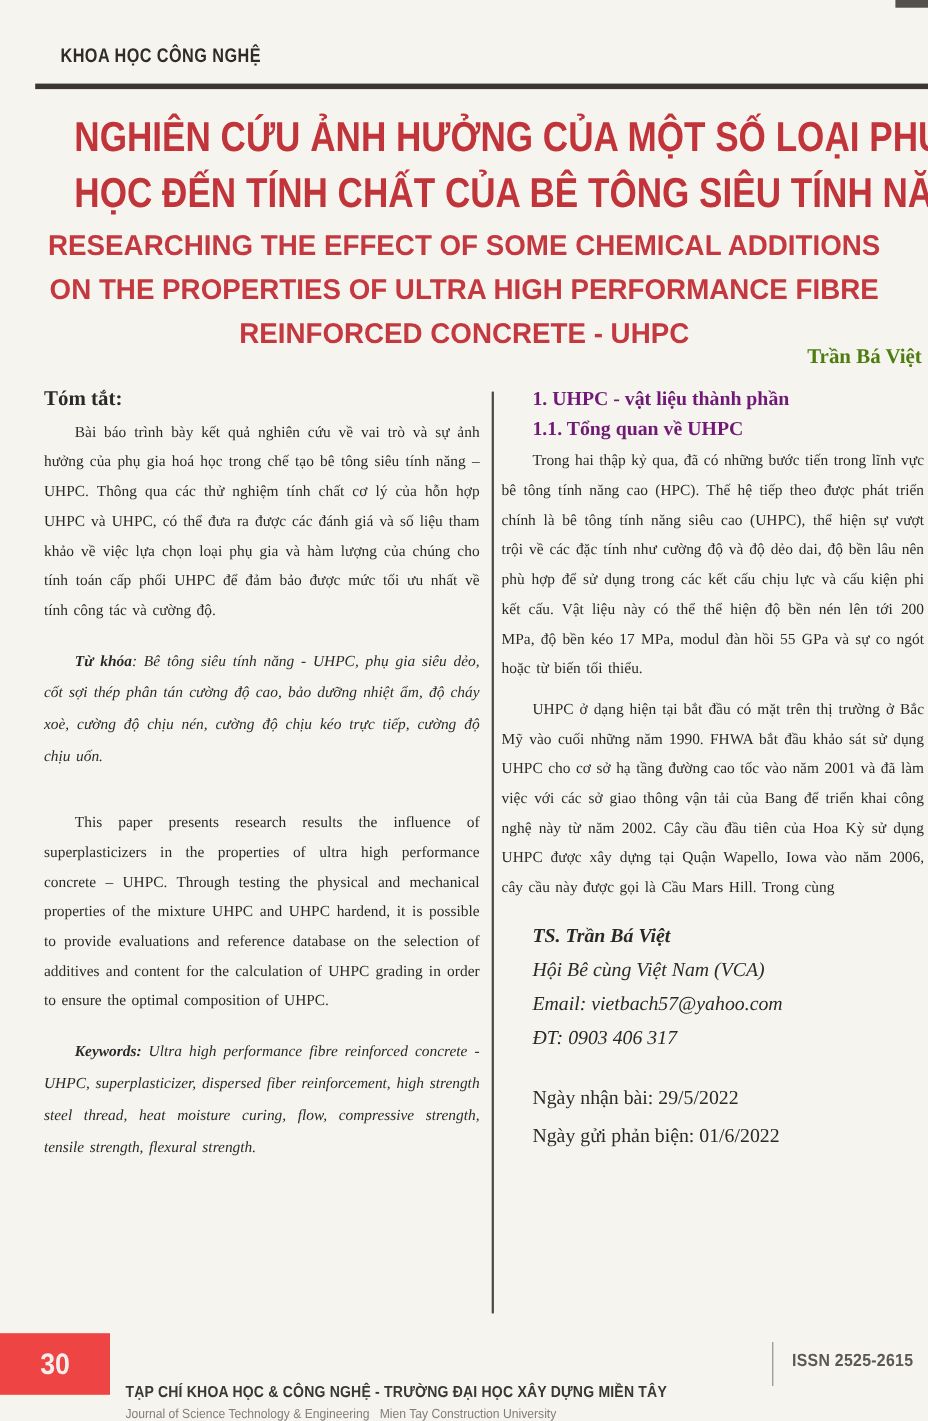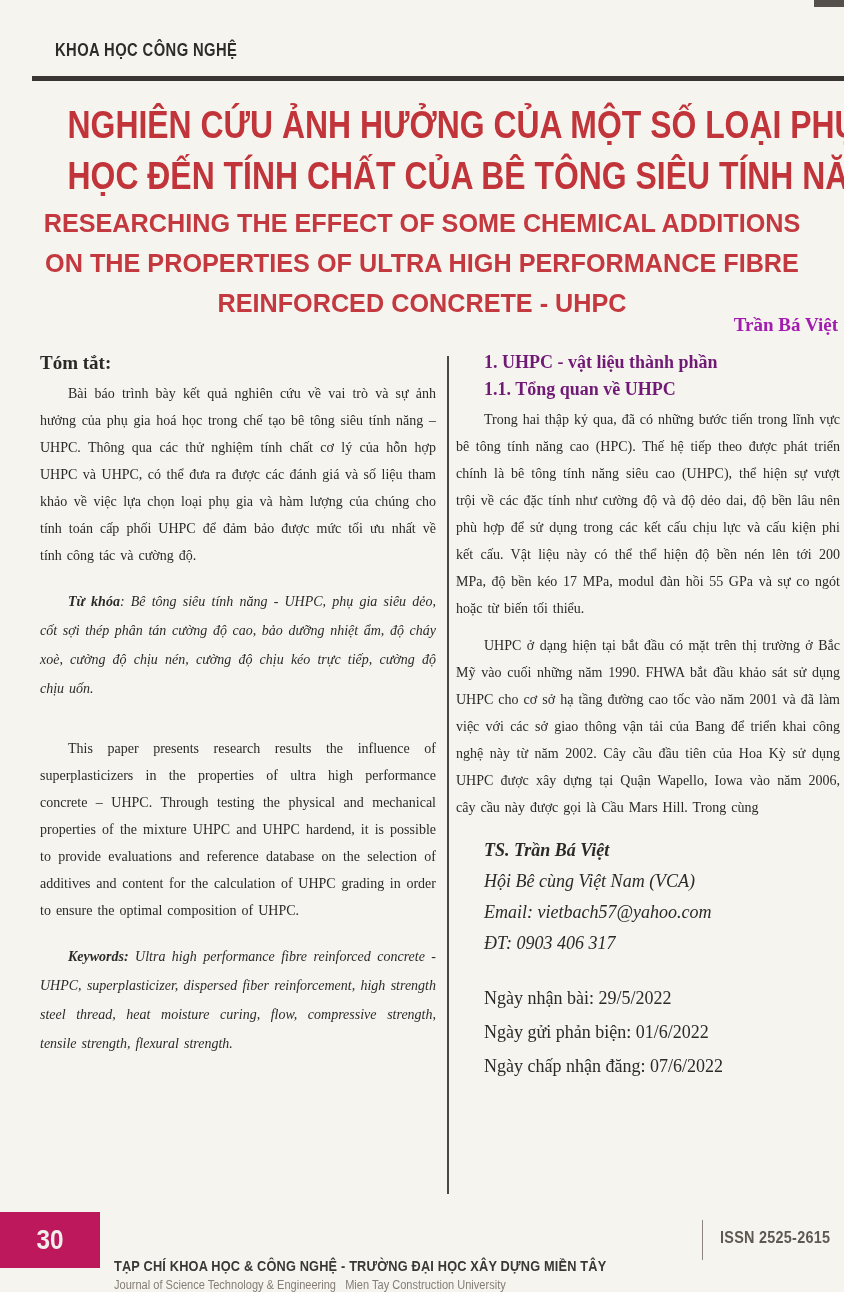--- a/index.html
+++ b/index.html
@@ -27,21 +27,21 @@
     transform:scaleX(.84);transform-origin:center top;white-space:nowrap;
   }
   .title-en{
     position:absolute;top:203px;left:0;width:844px;text-align:center;
     font-family:"Liberation Sans", sans-serif;font-weight:bold;
     font-size:26px;line-height:40px;color:#c4393f;
     transform:scaleX(.97);transform-origin:center top;white-space:nowrap;
   }
   .author-line{
     position:absolute;top:314px;left:0;right:6px;text-align:right;
-    font-size:19px;font-weight:bold;color:#a21caf;
+    font-size:19px;font-weight:bold;color:#4d7c0f;
   }
   
   .col-divider{position:absolute;top:356px;left:447px;width:2px;height:838px;background:#4a4744;}
   .col-left{position:absolute;top:352px;left:40px;width:396px;}
   .col-right{position:absolute;top:352px;left:456px;width:384px;}
   .h-right{ text-align:left;font-weight:bold;font-size:19px;margin:0 2px 6px 0;}
   .para{
     text-align:justify;font-size:14px;line-height:27px;margin:0 0 10px 0;
     text-indent:28px;word-spacing:1.5px;
   }
@@ -50,21 +50,21 @@
   .col-right .heading{
     font-weight:bold;font-size:18px;margin:0 0 6px 0;padding-left:28px;color:#701a75;
   }
   .spacer-s{height:8px;}
   .spacer-m{height:14px;}
   .author-info{padding-left:28px;font-style:italic;font-size:18px;line-height:31px;margin-top:14px;}
   .author-info .name{font-weight:bold;}
   .dates{padding-left:28px;font-size:18px;line-height:34px;margin-top:22px;}
   
   .footer-block{
-    position:absolute;top:1212px;left:0;width:100px;height:56px;background:#be185d;
+    position:absolute;top:1212px;left:0;width:100px;height:56px;background:#ef4444;
     display:flex;align-items:center;justify-content:center;
   }
   .footer-page{
     font-family:"Liberation Sans", sans-serif;font-weight:bold;font-size:27px;color:#f1efec;
     transform:scaleX(.9);
   }
   .footer-journal{position:absolute;top:1222px;left:114px;width:570px;margin-top:36px;}
   .footer-journal .vi{
     font-family:"Liberation Sans", sans-serif;font-weight:bold;font-size:14.5px;color:#3a3734;
     transform:scaleX(.88);transform-origin:left center;white-space:nowrap;letter-spacing:.2px;
@@ -122,21 +122,20 @@
   <p class="para">UHPC ở dạng hiện tại bắt đầu có mặt trên thị trường ở Bắc Mỹ vào cuối những năm 1990. FHWA bắt đầu khảo sát sử dụng UHPC cho cơ sở hạ tầng đường cao tốc vào năm 2001 và đã làm việc với các sở giao thông vận tải của Bang để triển khai công nghệ này từ năm 2002. Cây cầu đầu tiên của Hoa Kỳ sử dụng UHPC được xây dựng tại Quận Wapello, Iowa vào năm 2006, cây cầu này được gọi là Cầu Mars Hill. Trong cùng</p>
   <div class="author-info">
     <div class="name">TS. Trần Bá Việt</div>
     <div>Hội Bê cùng Việt Nam (VCA)</div>
     <div>Email: vietbach57@yahoo.com</div>
     <div>ĐT: 0903 406 317</div>
   </div>
   <div class="dates">
     <div>Ngày nhận bài: 29/5/2022</div>
     <div>Ngày gửi phản biện: 01/6/2022</div>
-    <div>Ngày chấp nhận đăng: 07/6/2022</div>
   </div>
 </div>
 
 <div class="footer-block">
   <span class="footer-page">30</span>
 </div>
 <div class="footer-journal">
   <div class="vi">TẠP CHÍ KHOA HỌC &amp; CÔNG NGHỆ - TRƯỜNG ĐẠI HỌC XÂY DỰNG MIỀN TÂY</div>
   <div class="en">Journal of Science Technology &amp; Engineering   Mien Tay Construction University</div>
 </div>

